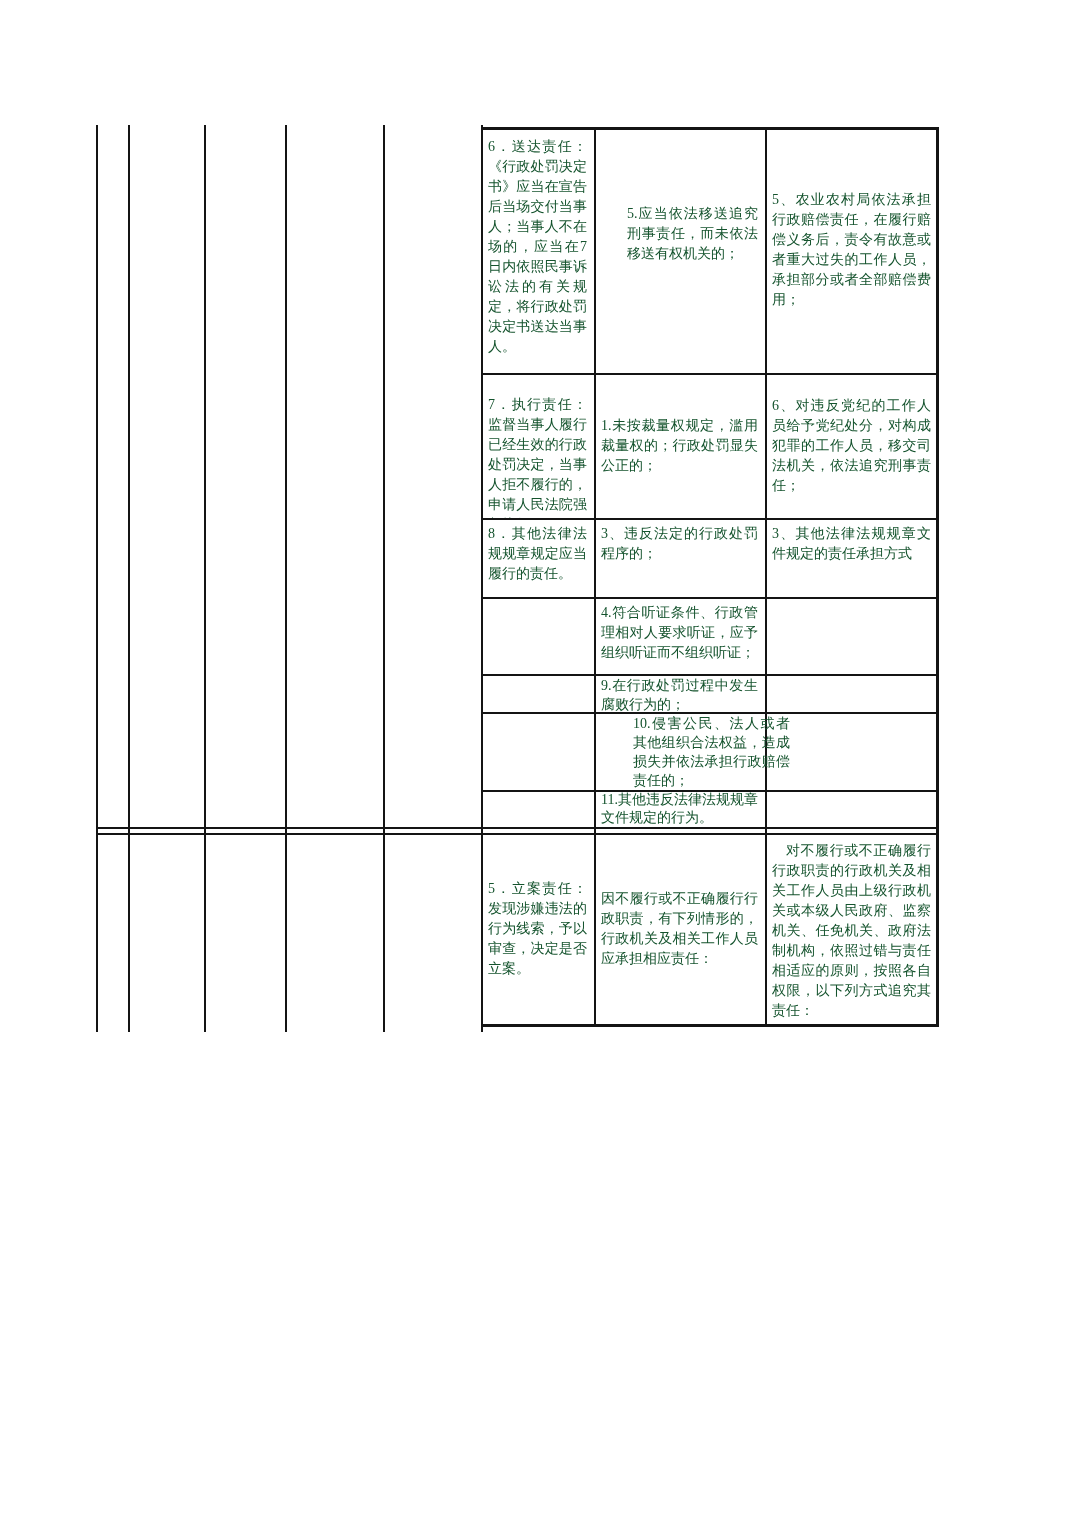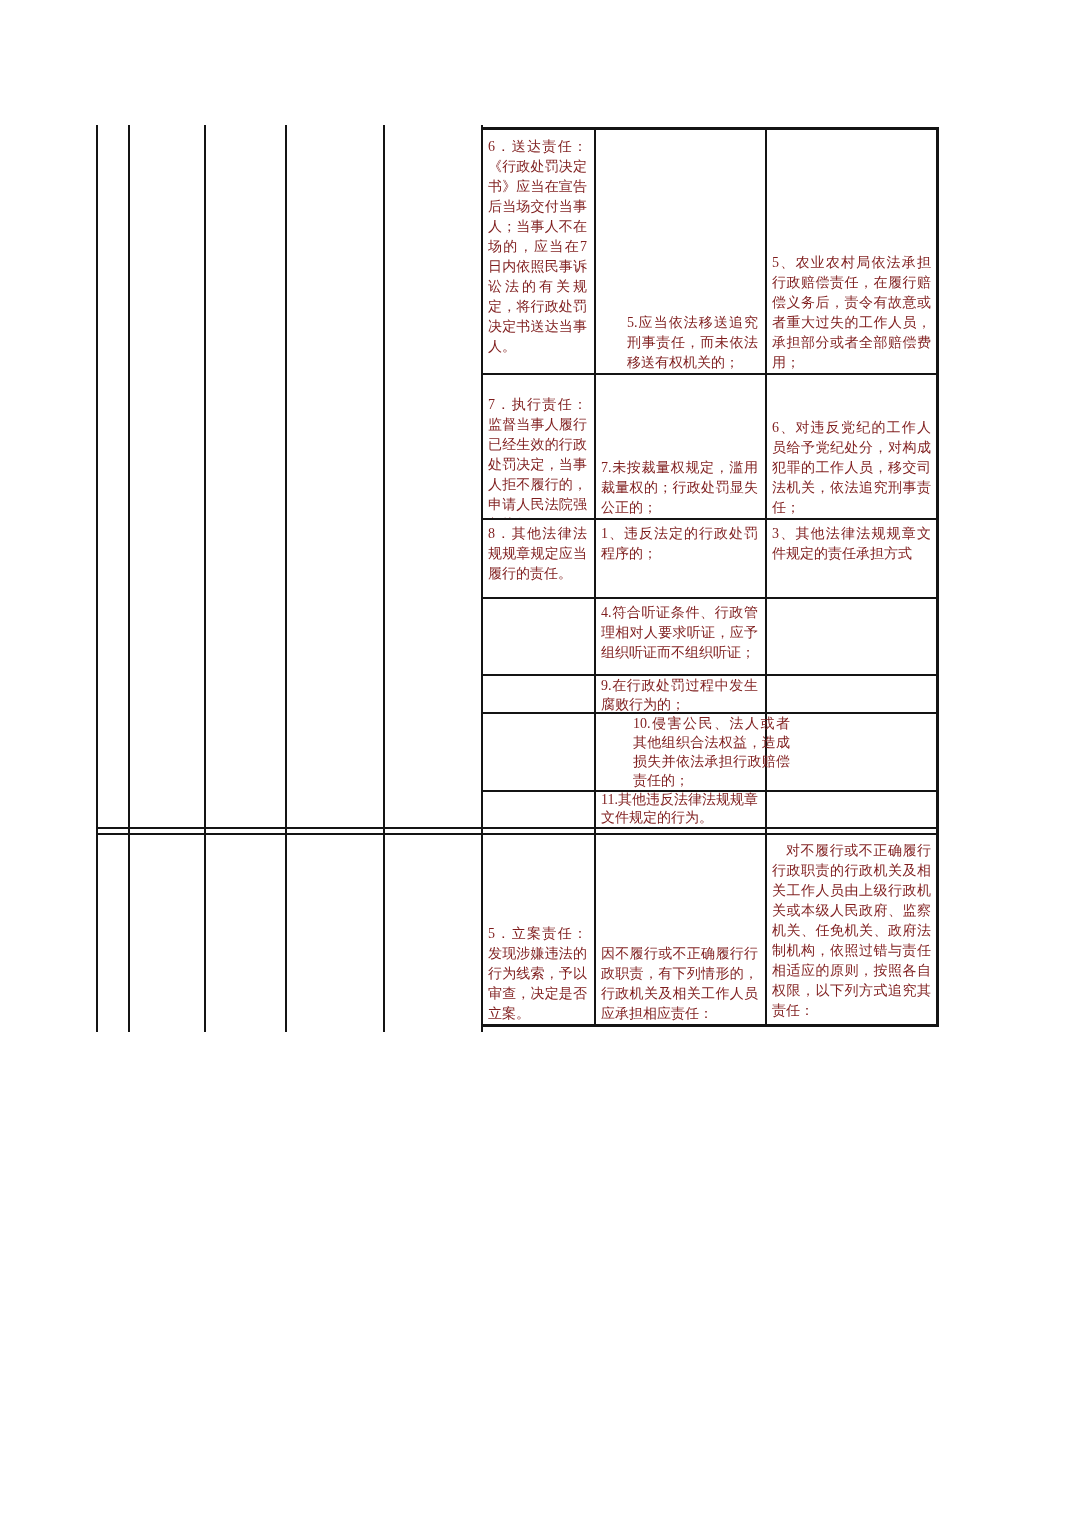--- a/index.html
+++ b/index.html
@@ -2,36 +2,36 @@
 <html><head>
 <meta charset="utf-8">
 <style>
   html, body { margin: 0; padding: 0; background: #ffffff; }
   .page {
     position: relative;
     width: 1074px;
     height: 1520px;
     background: #ffffff;
     font-family: "Liberation Serif", "DejaVu Serif", serif;
-    color: #7f1d1d;
+    color: #14532d;
     overflow: hidden;
   }
   .vline, .hline { position: absolute; background: #141414; }
   .cell {
     position: absolute;
     overflow: hidden;
     font-size: 14px;
     line-height: 20px;
     text-align: justify;
     text-justify: inter-character;
     word-break: break-all;
     box-sizing: border-box;
   }
   .cell p { margin: 0; width: 100%; }
-  .v-center { display: flex; align-items: flex-end; }
+  .v-center { display: flex; align-items: center; }
   .col1 { left: 481px; width: 113px; padding: 0 7px; }
   .col2 { left: 594px; width: 171px; padding: 0 7px; }
   .col3 { left: 765px; width: 173px; padding: 0 7px; }
   .indent p { text-indent: 1em; }
 </style>
 </head>
 <body>
 
 <div class="page">
 
@@ -65,28 +65,28 @@
   <div class="cell col1" style="top:127px; height:246px; padding-top:10px;">
     <p>6．送达责任：《行政处罚决定书》应当在宣告后当场交付当事人；当事人不在场的，应当在7日内依照民事诉讼法的有关规定，将行政处罚决定书送达当事人。</p>
   </div>
   <div class="cell col1" style="top:373px; height:145px; padding-top:22px;">
     <p>7．执行责任：监督当事人履行已经生效的行政处罚决定，当事人拒不履行的，申请人民法院强制执行。</p>
   </div>
   <div class="cell col1" style="top:518px; height:79px; padding-top:6px;">
     <p>8．其他法律法规规章规定应当履行的责任。</p>
   </div>
 
-  <div class="cell col2 v-center" style="top:127px; height:246px;padding-left:33px;">
+  <div class="cell col2 v-center" style="top:111px; height:246px;padding-left:33px;">
     <p>5.应当依法移送追究刑事责任，而未依法移送有权机关的；</p>
   </div>
   <div class="cell col2 v-center" style="top:373px; height:145px;">
-    <p>7.未按裁量权规定，滥用裁量权的；行政处罚显失公正的；</p>
+    <p>1.未按裁量权规定，滥用裁量权的；行政处罚显失公正的；</p>
   </div>
   <div class="cell col2" style="top:518px; height:79px; padding-top:6px;">
-    <p>1、违反法定的行政处罚程序的；</p>
+    <p>3、违反法定的行政处罚程序的；</p>
   </div>
   <div class="cell col2" style="top:597px; height:77px; padding-top:6px;">
     <p>4.符合听证条件、行政管理相对人要求听证，应予组织听证而不组织听证；</p>
   </div>
   <div class="cell col2" style="top:674px; height:38px; padding-top:2px; line-height:19px;">
     <p>9.在行政处罚过程中发生腐败行为的；</p>
   </div>
   <div class="cell col2" style="top:712px; height:78px; padding-top:2px; line-height:19px;margin-left:32px;">
     <p>10.侵害公民、法人或者其他组织合法权益，造成损失并依法承担行政赔偿责任的；</p>
   </div>

